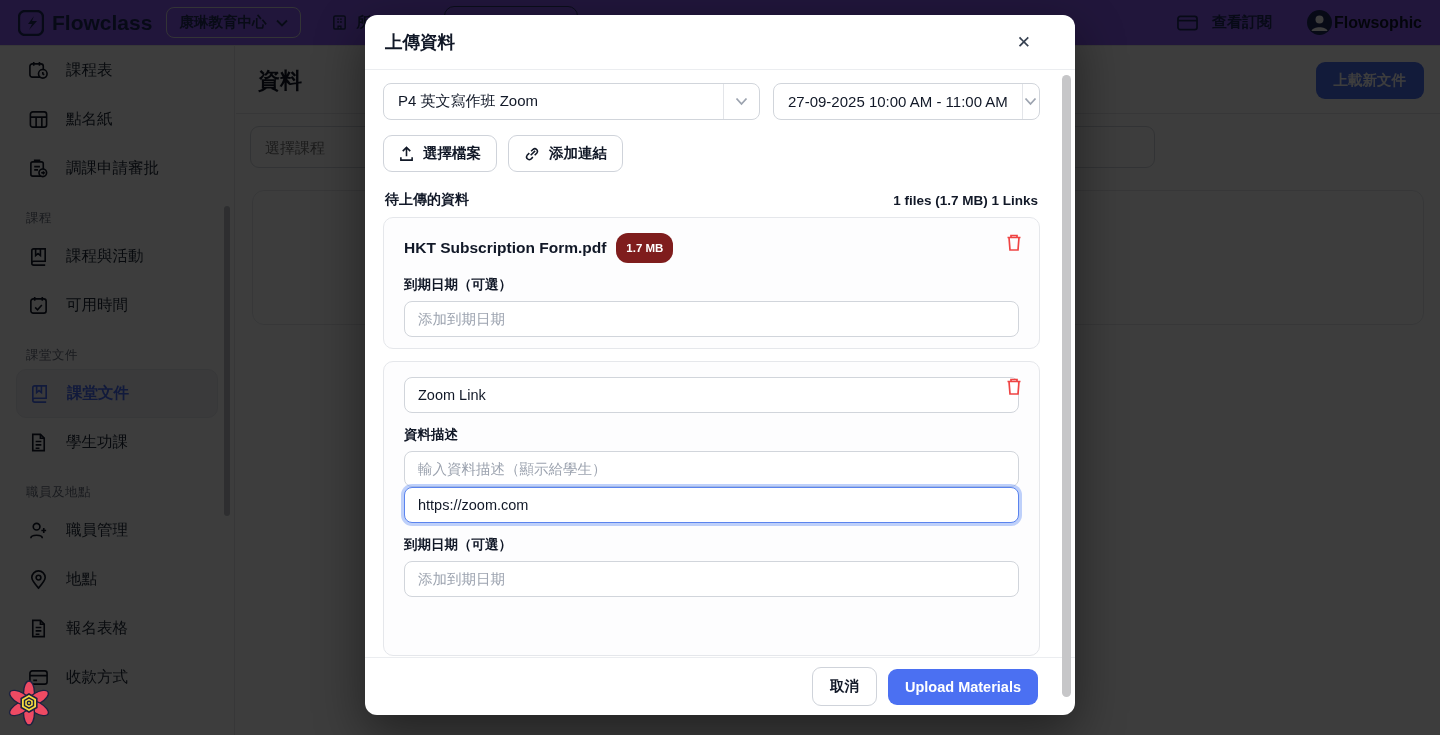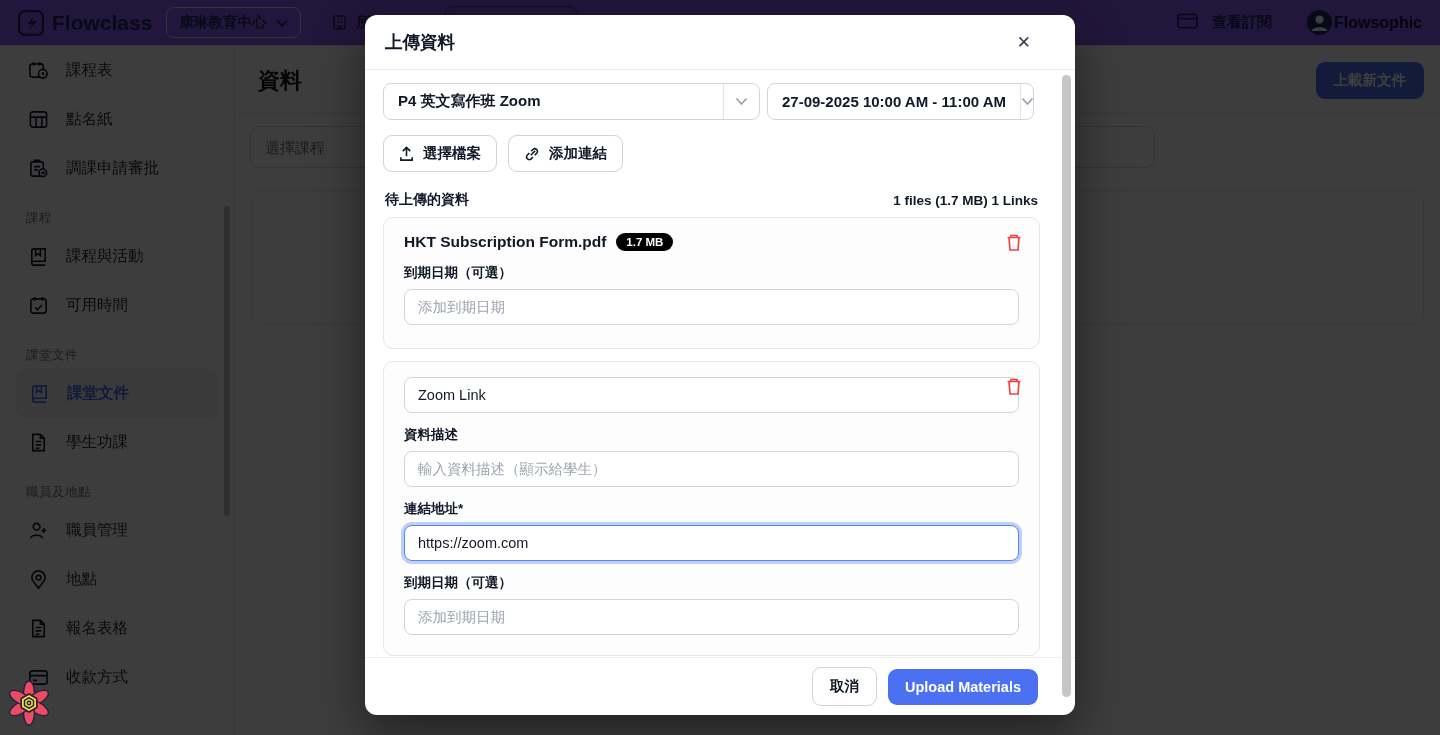--- a/index.html
+++ b/index.html
@@ -10,21 +10,21 @@
   
   .topbar { position:absolute; top:0; left:0; width:1440px; height:46px; background:#8b5cf6;
             border-bottom:1px solid #e5e7eb; display:flex; align-items:center; padding:0 18px; z-index:1; }
   .brand { display:flex; align-items:center; gap:8px; color:#1e2a5e; font-weight:bold; font-size:21px; }
   .org-select { margin-left:14px; display:flex; align-items:center; gap:10px; border:1px solid #d4d7df;
                 border-radius:8px; padding:5px 12px; font-size:14.5px; color:#232f5e; font-weight:bold; }
   .all-schools { margin-left:30px; display:flex; align-items:center; gap:8px; font-size:14.5px; color:#232f5e; font-weight:bold; }
   .site-btn { margin-left:30px; display:flex; align-items:center; gap:8px; border:1px solid #2b3a6b; border-radius:10px;
               padding:7px 14px; font-size:14px; color:#232f5e; font-weight:bold; }
   .topbar-right { margin-left:auto; display:flex; align-items:center; gap:34px; }
-  .subscription { display:flex; gap:14px; font-size:15px; color:#1e2a5e; font-weight:bold;padding-left:36px; }
+  .subscription { display:flex; align-items:center; gap:14px; font-size:15px; color:#1e2a5e; font-weight:bold;padding-left:36px; }
   .user-chip { display:flex; align-items:center; gap:1px; font-size:16px; color:#10172e; font-weight:bold; }
 
   
   .sidebar { position:absolute; top:46px; left:0; width:235px; height:689px; background:#fff;
              border-right:1px solid #e5e7eb; z-index:1; overflow:hidden; }
   .side-item { height:49px; display:flex; align-items:center; gap:17px; padding-left:28px;
                font-size:15.5px; color:#1f2937; }
   .side-item svg { flex:0 0 auto; color:#111827; }
   .side-section { padding:17px 0 5px 26px; font-size:12.5px; color:#6b7280; letter-spacing:.5px; }
   .side-item.active { margin:0 16px; padding-left:12px; background:#f1f2f5; border:1px solid #e7e8ee;
@@ -46,39 +46,39 @@
   
   .backdrop { position:absolute; inset:0; background:rgba(0,0,0,0.76); z-index:5; }
 
   
   .modal { position:absolute; left:365px; top:15px; width:710px; height:700px; background:#fff; border-radius:12px;
            box-shadow:0 18px 50px rgba(0,0,0,.45); z-index:10; display:flex; flex-direction:column; overflow:hidden; }
   .modal-header { flex:0 0 55px; display:flex; align-items:center; padding:0 20px; border-bottom:1px solid #ebedf0; }
   .modal-title { font-size:17.5px; font-weight:bold; color:#111827; }
   .modal-close { margin-left:auto; font-size:17px; color:#374151; background:none; border:none; line-height:1; padding:4px 24px 4px 4px; }
   .modal-body { flex:1 1 auto; padding:13px 35px 0 18px; overflow:hidden; position:relative; }
-  .selects-row { display:flex; gap:7px;font-weight:bold; }
+  .selects-row { display:flex; gap:13px; }
   .select { height:37px; border:1px solid #d1d5db; border-radius:8px; display:flex; align-items:center; background:#fff; }
   .select .sel-text { padding:0 14px; font-size:15px; color:#111827; white-space:nowrap; }
   .select .sel-chev { margin-left:auto; width:36px; height:100%; display:flex; align-items:center; justify-content:center;
                       border-left:1px solid #e3e5e9; color:#9ca3af; }
   .select.course { width:377px; }
   .select.session { width:267px; }
   .actions-row { display:flex; gap:11px; margin-top:15px; }
   .ghost-btn { display:flex; align-items:center; gap:9px; border:1px solid #cfd3da; border-radius:9px; background:#fff;
                padding:8px 15px; font-size:14.5px; font-weight:bold; color:#111827; }
   .pending-row { display:flex; align-items:center; margin:19px 2px 8px 2px; }
   .pending-label { font-size:14px; font-weight:bold; color:#111827; }
   .pending-summary { margin-left:auto; font-size:13.5px; font-weight:bold; color:#111827;text-align:center; }
   .card { border:1px solid #e5e7eb; border-radius:10px; background:#fdfdfe; padding:15px 20px; position:relative; }
   .card.file-card { height:132px; }
   .card.link-card { height:295px; margin-top:12px; }
   .file-row { display:flex; align-items:center; gap:10px; }
   .file-name { font-size:15.5px; font-weight:bold; color:#111827; }
-  .size-badge { background:#000000; color:#fff; font-size:11.5px; font-weight:bold; border-radius:12px; padding:3px 10px; }
+  .size-badge { background:#7f1d1d; color:#fff; font-size:11.5px; font-weight:bold; border-radius:12px; padding:9px 10px; }
   .trash-btn { position:absolute; top:13px; right:14px; background:none; border:none; color:#ef4444; padding:2px; }
   .field-label { font-size:13.5px; font-weight:bold; color:#111827; margin:13px 0 7px 0; }
   .field-label.first { margin-top:0; }
   .text-input { width:100%; height:36px; border:1px solid #d1d5db; border-radius:8px; padding:0 13px; font-size:14.5px;
                 color:#111827; background:#fff; }
   .text-input::placeholder { color:#9ca3af; }
   .text-input.focused { border:1px solid #5b84ee; box-shadow:0 0 0 3px rgba(96,140,245,.4); }
   .modal-scrollbar { position:absolute; top:60px; right:4px; width:9px; height:622px; background:#c6c6c8; border-radius:5px; z-index:12; }
   .modal-footer { flex:0 0 58px; border-top:1px solid #ebedf0; display:flex; align-items:center; justify-content:flex-end;
                   gap:11px; padding:0 37px 0 20px; }
@@ -335,21 +335,20 @@
         <button class="trash-btn">
           <svg width="18" height="19" viewBox="0 0 18 19">
               <g fill="none" stroke="#ef4444" stroke-width="1.7">
                 <path d="M2.5 4.5 h13 M6 4.5 v-2 h6 v2 M4 4.5 l1 12.5 h8 l1-12.5"></path>
               </g>
             </svg>
         </button>
         <input class="text-input" type="text" value="Zoom Link" style="">
         <div class="field-label">資料描述</div>
         <input class="text-input" type="text" placeholder="輸入資料描述（顯示給學生）" style="">
-        <div class="field-label">連結地址*</div>
         <input class="text-input focused" type="text" value="https://zoom.com" style="">
         <div class="field-label">到期日期（可選）</div>
         <input class="text-input" type="text" placeholder="添加到期日期" style="">
       </div>
     </div>
 
     <div class="modal-footer">
       <button class="cancel-btn">取消</button>
       <button class="submit-btn">Upload Materials</button>
     </div>

